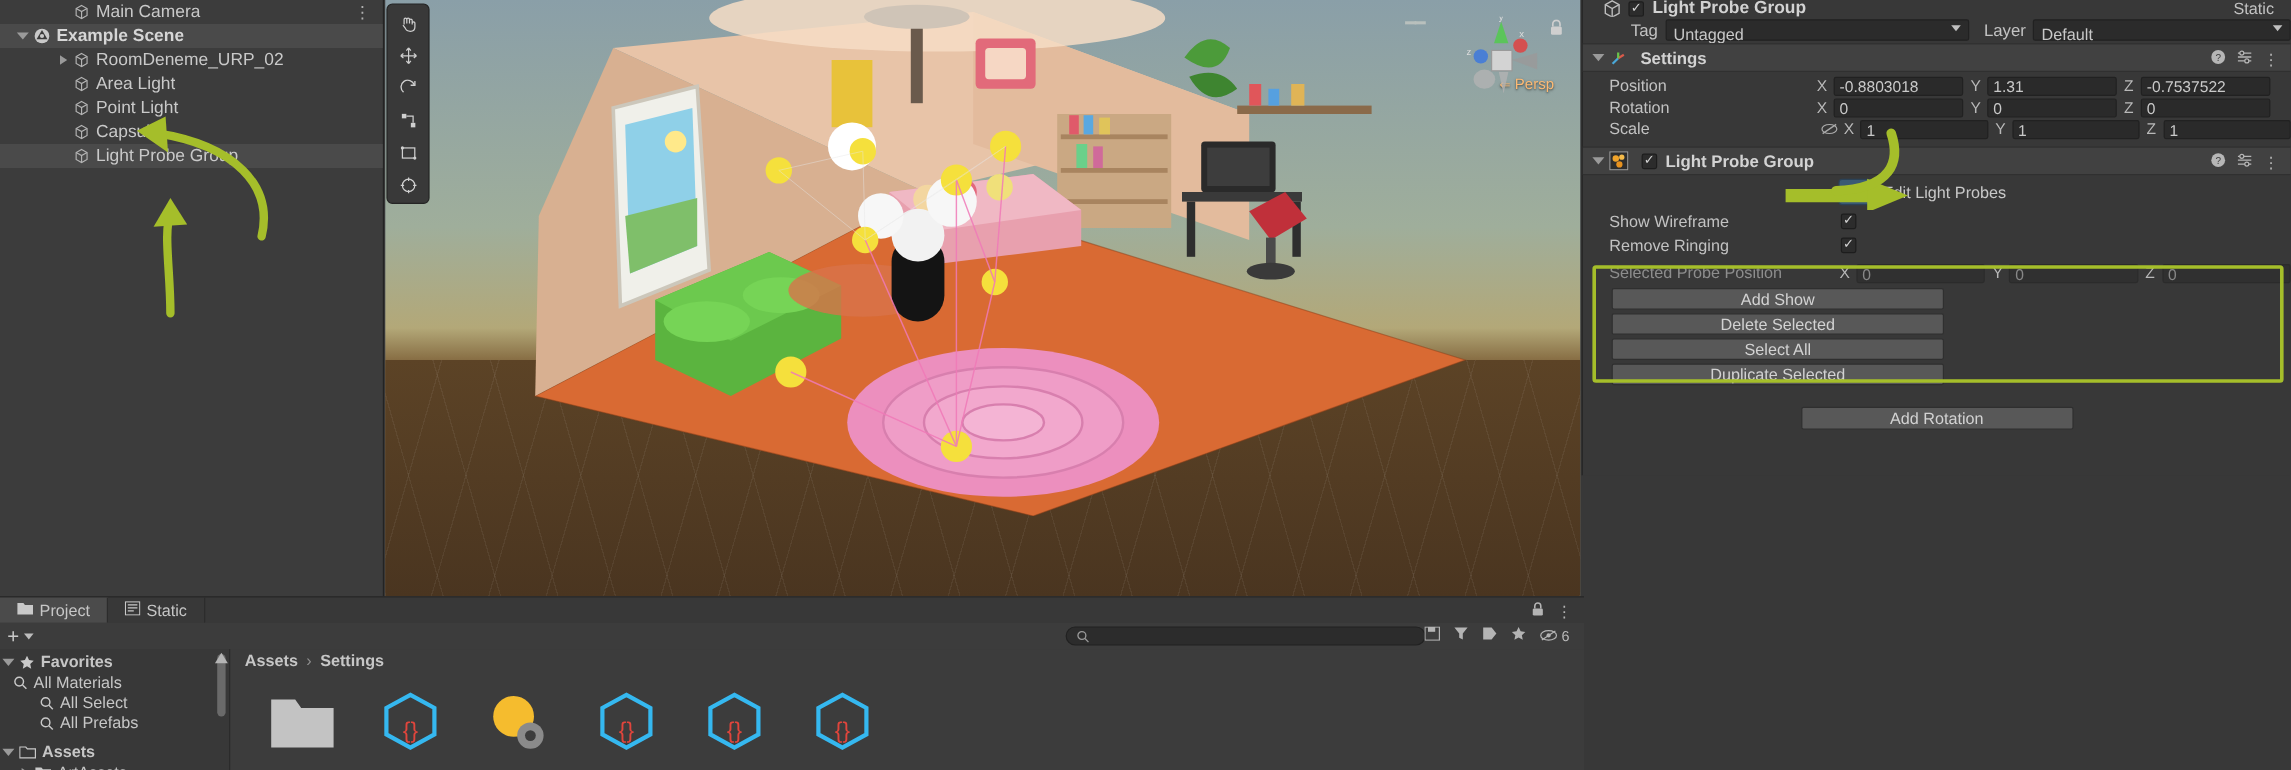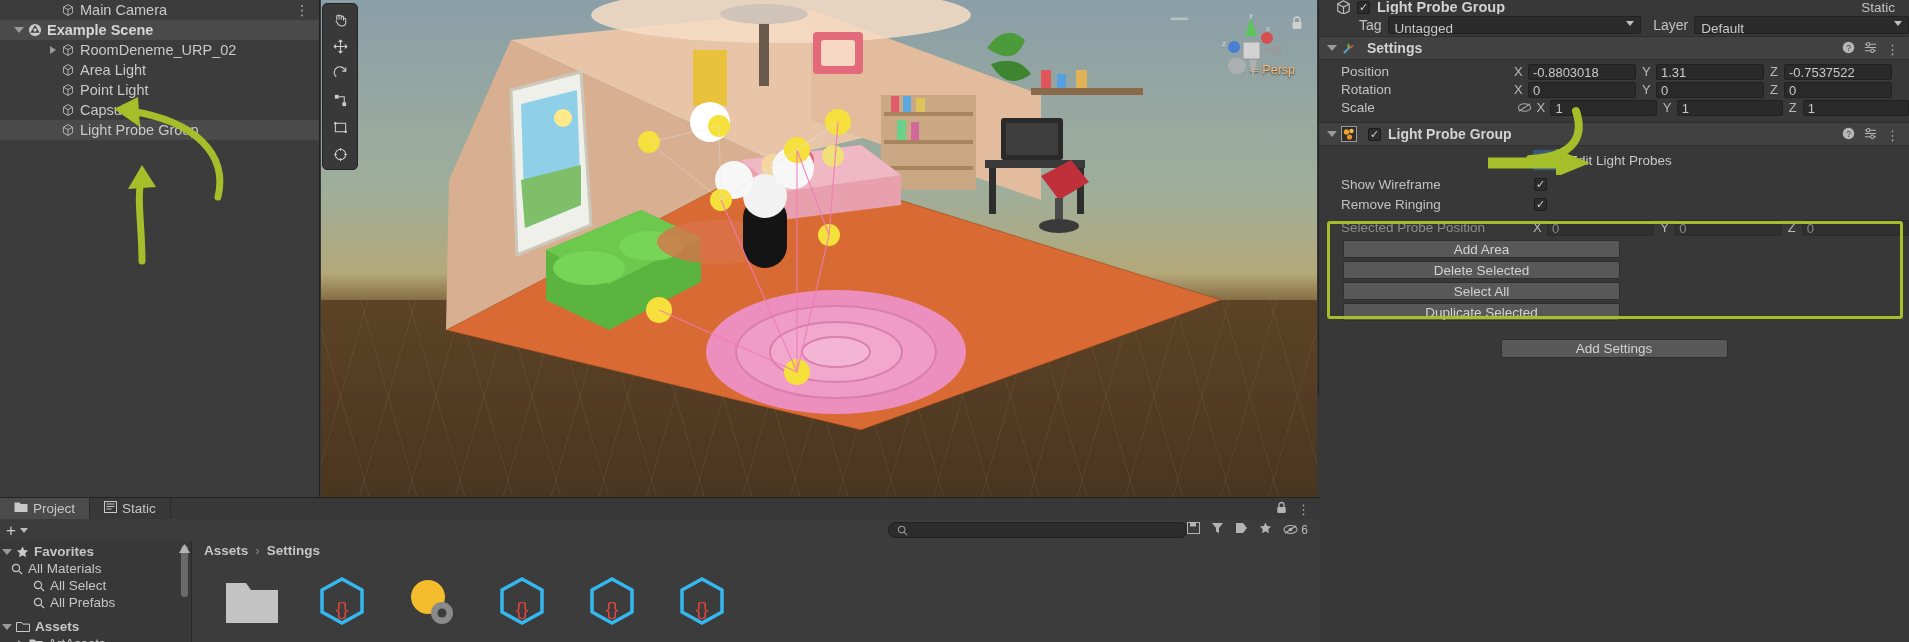--- a/index.html
+++ b/index.html
@@ -624,28 +624,28 @@
         <span class="vec-ax">Y</span>
         <span class="vec-input" style="opacity:.55;">0</span>
       </span>
       <span class="vec-field" style="width:122px;margin-left:6px;">
         <span class="vec-ax">Z</span>
         <span class="vec-input" style="opacity:.55;">0</span>
       </span>
     </div>
 
     <div class="btn-grid" id="probe-buttons">
-        <span class="ubtn">Add Area</span>
+        <span class="ubtn">Add Show</span>
         <span class="ubtn">Delete Selected</span>
         <span class="ubtn">Select All</span>
         <span class="ubtn">Duplicate Selected</span>
       </div>
 
     <div class="add-comp-wrap">
-      <span class="add-comp">Add Settings</span>
+      <span class="add-comp">Add Rotation</span>
     </div>
   </div>
 
   <div class="highlight-box"></div>
   <svg class="ann" style="left:1480px; top:105px; width:130px; height:70px; z-index:10;" viewBox="0 0 130 70">
     <path d="M8 58 L80 58" stroke="#a5be2a" stroke-width="11" fill="none"></path>
     <path d="M76 44 L110 58 L76 72 Z" fill="#a5be2a"></path>
     <path d="M50 54 C96 52 104 30 96 6" stroke="#a5be2a" stroke-width="8" fill="none" stroke-linecap="round"></path>
   </svg>
 

